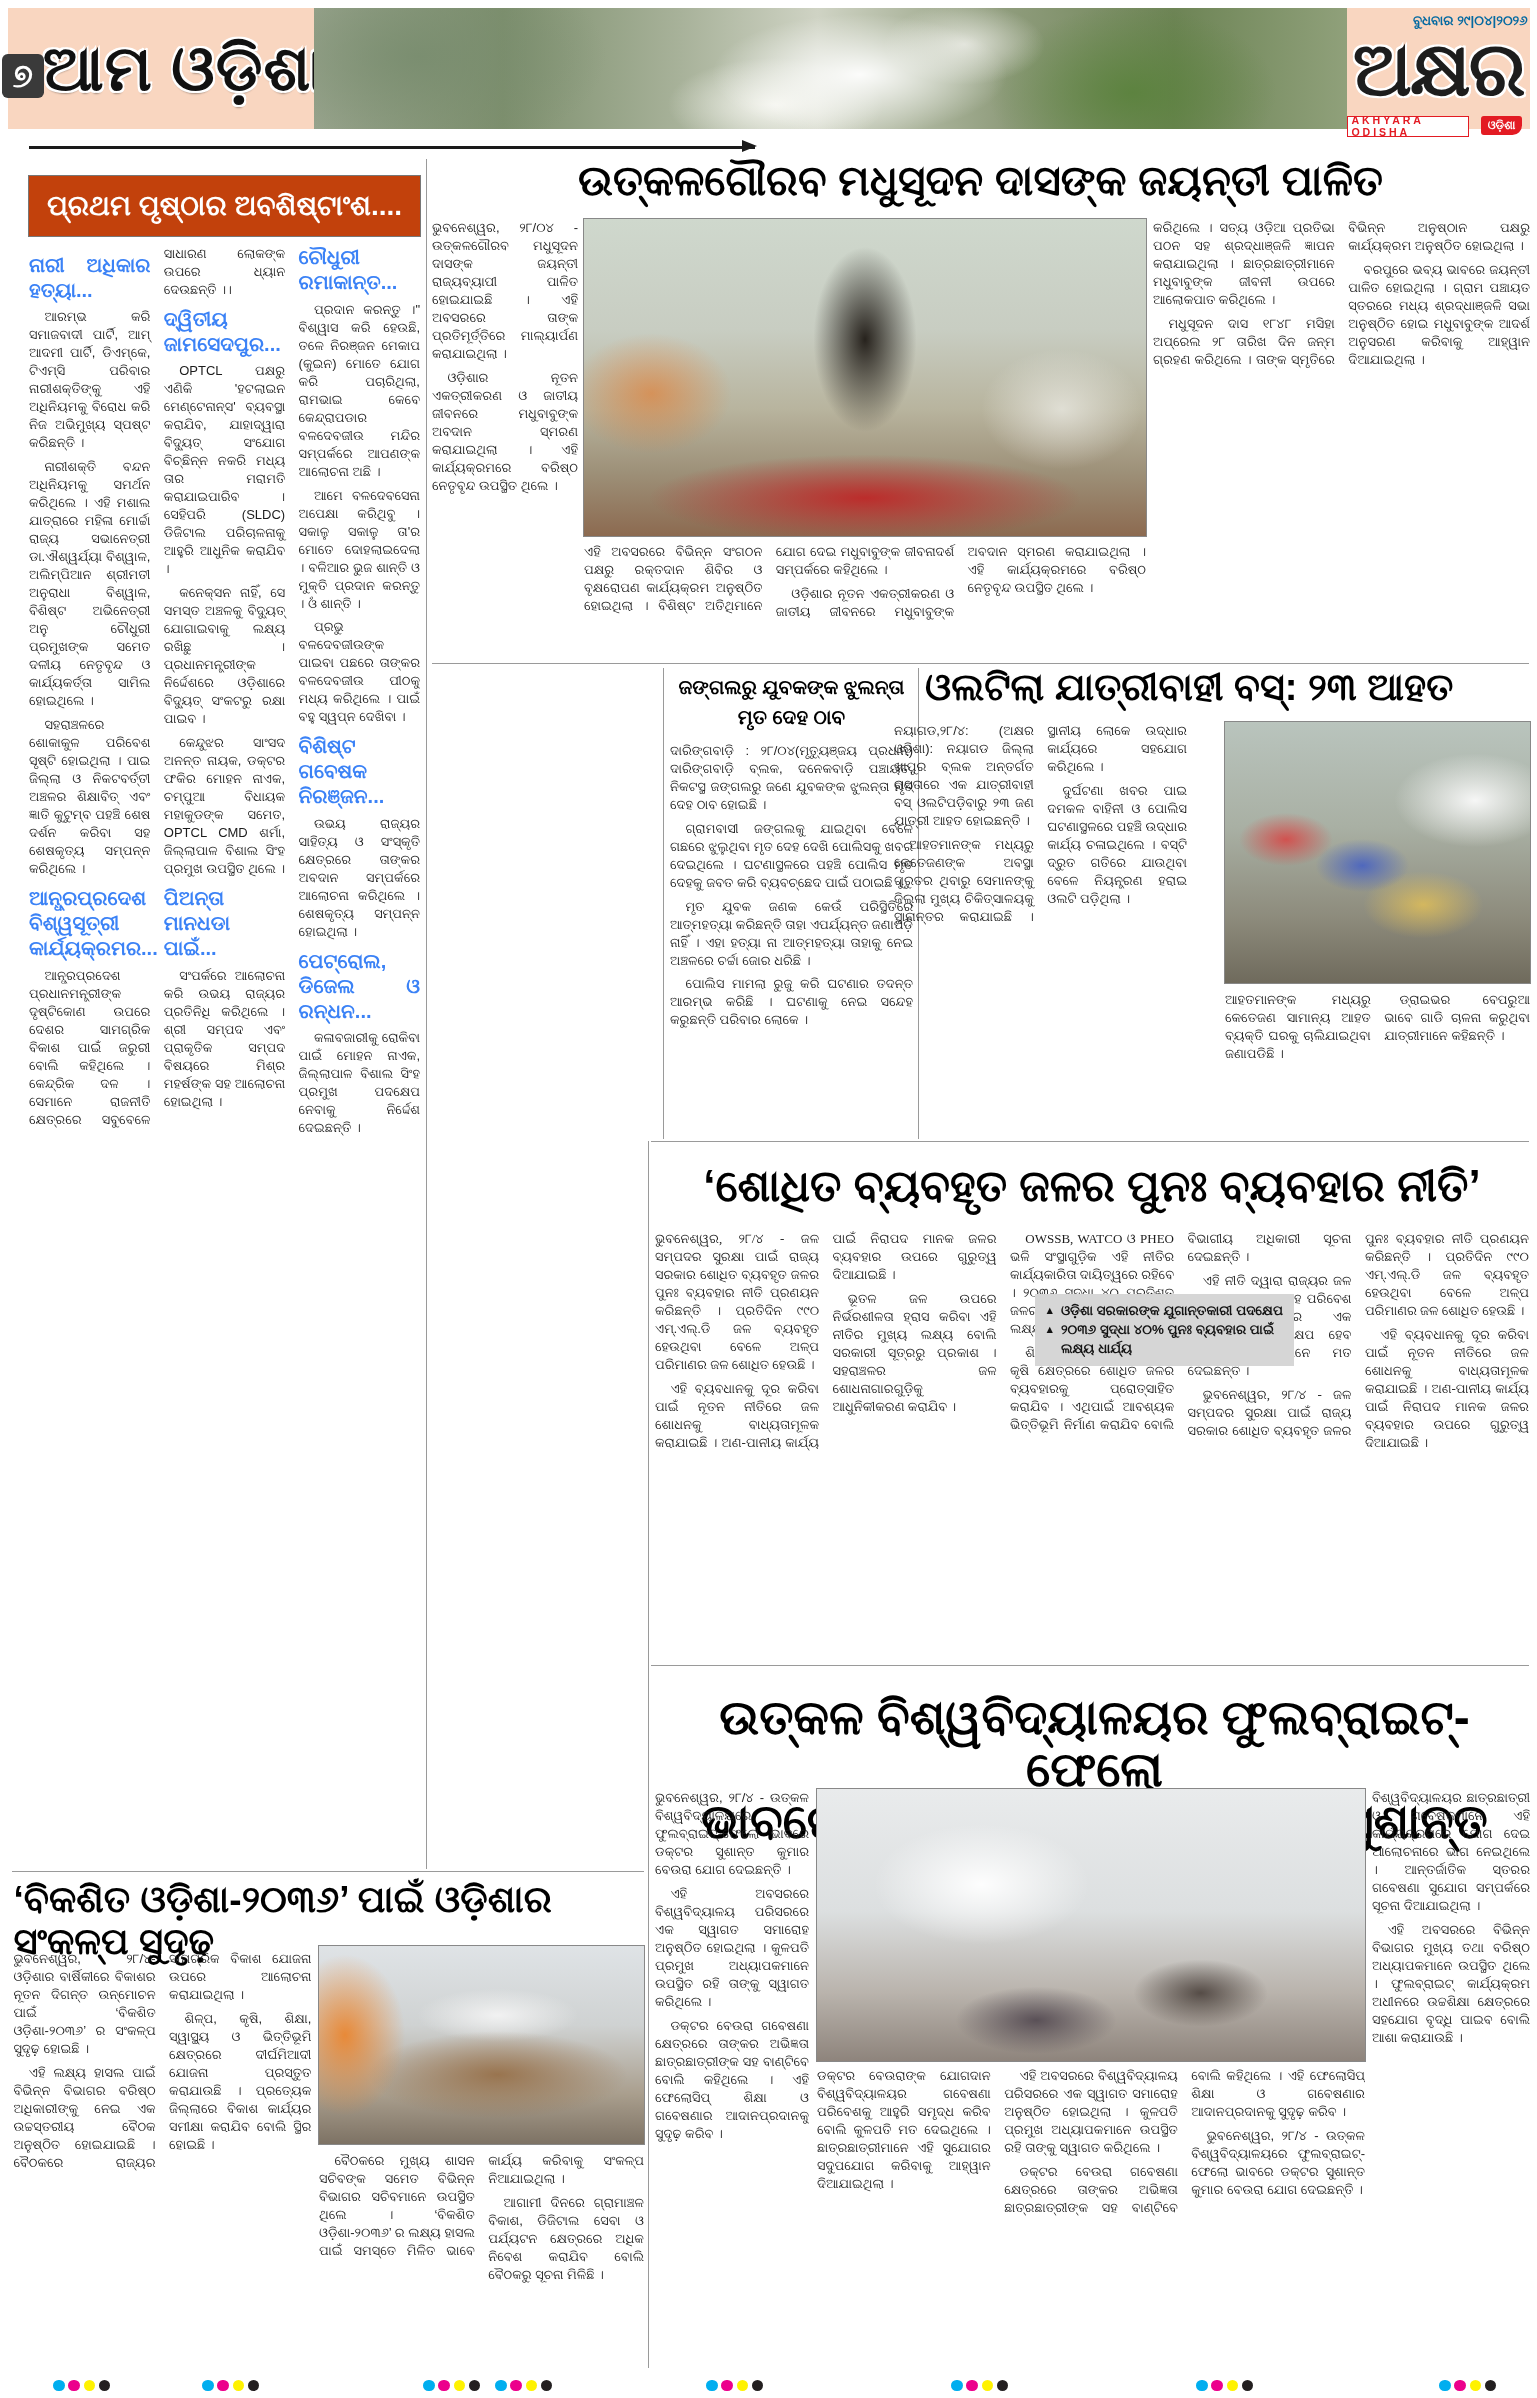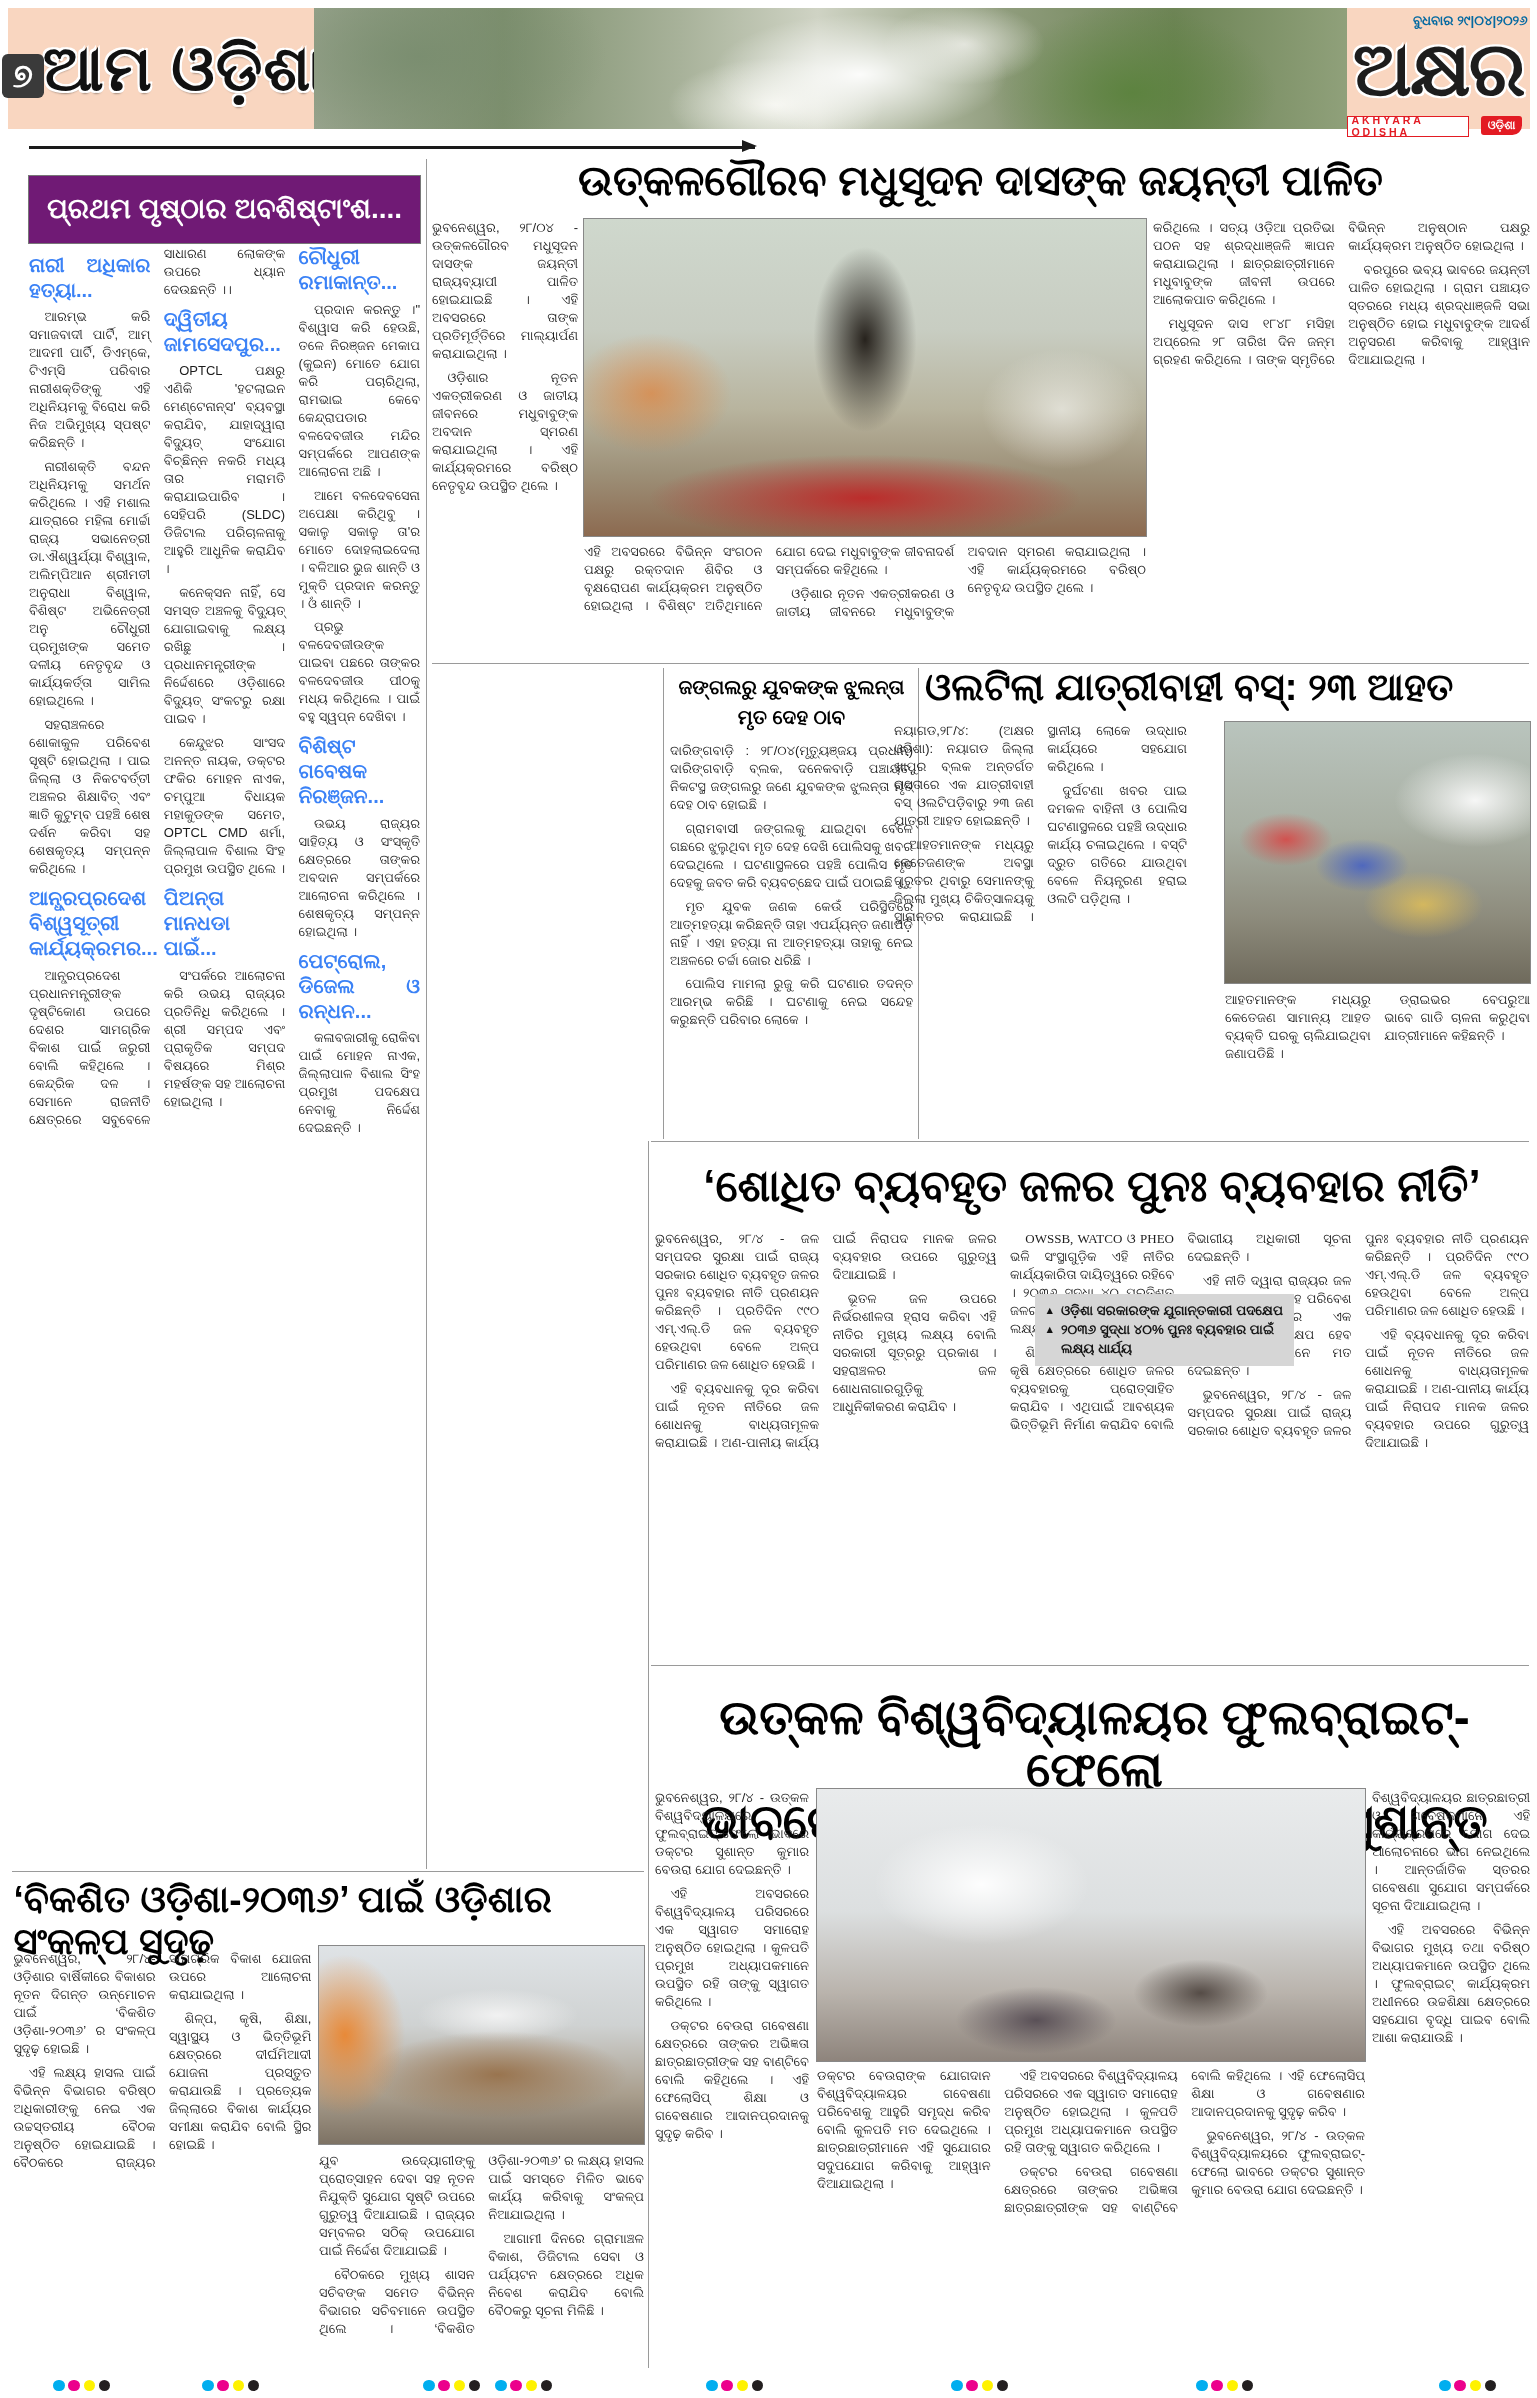--- a/index.html
+++ b/index.html
@@ -38,21 +38,21 @@
   .hrule{position:absolute;height:0;border-top:1px solid #9a9a9a;}
   
   .body-txt{font-size:13px;line-height:18px;text-align:justify;color:#1c1c1c;}
   .body-txt p{margin:0 0 5.8px 0;text-indent:15.4px;}
   .body-txt p.noind{text-indent:0;}
   .cols-3{column-count:3;column-gap:13.4px;}
   .cols-2{column-count:2;column-gap:13.4px;}
   .cols-5{column-count:5;column-gap:13.4px;}
   .clip{overflow:hidden;}
   h3.subhead{font-size:20px;line-height:25px;margin:7.7px 0 5.8px 0;color:#3b82f6;break-after:avoid;}
-  .banner{position:absolute;left:29px;top:176px;width:391px;height:67px;background:#701a75;color:#fff;
+  .banner{position:absolute;left:29px;top:176px;width:391px;height:60px;background:#c2410c;color:#fff;
           display:flex;align-items:center;justify-content:center;font-size:28px;font-weight:bold;
           box-shadow:0 0 0 1px #777;}
   .headline-xl{position:absolute;font-weight:bold;color:#000;text-align:center;letter-spacing:0;}
   
   .photo{position:absolute;box-shadow:0 0 0 1px #888;}
   .photo-madhu{background:
       radial-gradient(ellipse 86px 154px at 50% 38%, rgba(30,25,20,.95), rgba(0,0,0,0) 60%),
       radial-gradient(ellipse 288px 58px at 50% 88%, rgba(190,40,40,.95), rgba(0,0,0,0) 75%),
       radial-gradient(ellipse 115px 86px at 12% 55%, rgba(230,120,40,.6), rgba(0,0,0,0) 70%),
       radial-gradient(ellipse 115px 86px at 85% 60%, rgba(240,240,235,.7), rgba(0,0,0,0) 70%),
@@ -212,21 +212,20 @@
 
   <div class="hrule" style="left:11.5px;top:1871px;width:632px;"></div>
   <div class="headline-xl" style="left:13.4px;top:1879px;width:630px;font-size:37px;text-align:left;">‘ବିକଶିତ ଓଡ଼ିଶା-୨୦୩୬’ ପାଇଁ ଓଡ଼ିଶାର ସଂକଳ୍ପ ସୁଦୃଢ଼</div>
   <div class="body-txt cols-2 clip" style="position:absolute;left:13.4px;top:1950px;width:298px;height:415px;">
       <p class="noind">ଭୁବନେଶ୍ୱର, ୨୮/୪- ଓଡ଼ିଶାର ବାର୍ଷିକୀରେ ବିକାଶର ନୂତନ ଦିଗନ୍ତ ଉନ୍ମୋଚନ ପାଇଁ ‘ବିକଶିତ ଓଡ଼ିଶା-୨୦୩୬’ ର ସଂକଳ୍ପ ସୁଦୃଢ଼ ହୋଇଛି ।</p>
       <p>ଏହି ଲକ୍ଷ୍ୟ ହାସଲ ପାଇଁ ବିଭିନ୍ନ ବିଭାଗର ବରିଷ୍ଠ ଅଧିକାରୀଙ୍କୁ ନେଇ ଏକ ଉଚ୍ଚସ୍ତରୀୟ ବୈଠକ ଅନୁଷ୍ଠିତ ହୋଇଯାଇଛି । ବୈଠକରେ ରାଜ୍ୟର ସାମଗ୍ରିକ ବିକାଶ ଯୋଜନା ଉପରେ ଆଲୋଚନା କରାଯାଇଥିଲା ।</p>
       <p>ଶିଳ୍ପ, କୃଷି, ଶିକ୍ଷା, ସ୍ୱାସ୍ଥ୍ୟ ଓ ଭିତ୍ତିଭୂମି କ୍ଷେତ୍ରରେ ଦୀର୍ଘମିଆଦୀ ଯୋଜନା ପ୍ରସ୍ତୁତ କରାଯାଉଛି । ପ୍ରତ୍ୟେକ ଜିଲ୍ଲାରେ ବିକାଶ କାର୍ଯ୍ୟର ସମୀକ୍ଷା କରାଯିବ ବୋଲି ସ୍ଥିର ହୋଇଛି ।</p>
     </div>
   <div class="photo photo-bika" style="left:319px;top:1946px;width:325px;height:198px;"></div>
   <div class="body-txt cols-2 clip" style="position:absolute;left:319px;top:2152px;width:325px;height:213px;">
-      <p class="noind">ଯୁବ ଉଦ୍ୟୋଗୀଙ୍କୁ ପ୍ରୋତ୍ସାହନ ଦେବା ସହ ନୂତନ ନିଯୁକ୍ତି ସୁଯୋଗ ସୃଷ୍ଟି ଉପରେ ଗୁରୁତ୍ୱ ଦିଆଯାଇଛି । ରାଜ୍ୟର ସମ୍ବଳର ସଠିକ୍ ଉପଯୋଗ ପାଇଁ ନିର୍ଦ୍ଦେଶ ଦିଆଯାଇଛି ।</p>
       <p>ବୈଠକରେ ମୁଖ୍ୟ ଶାସନ ସଚିବଙ୍କ ସମେତ ବିଭିନ୍ନ ବିଭାଗର ସଚିବମାନେ ଉପସ୍ଥିତ ଥିଲେ । ‘ବିକଶିତ ଓଡ଼ିଶା-୨୦୩୬’ ର ଲକ୍ଷ୍ୟ ହାସଲ ପାଇଁ ସମସ୍ତେ ମିଳିତ ଭାବେ କାର୍ଯ୍ୟ କରିବାକୁ ସଂକଳ୍ପ ନିଆଯାଇଥିଲା ।</p>
       <p>ଆଗାମୀ ଦିନରେ ଗ୍ରାମାଞ୍ଚଳ ବିକାଶ, ଡିଜିଟାଲ ସେବା ଓ ପର୍ଯ୍ୟଟନ କ୍ଷେତ୍ରରେ ଅଧିକ ନିବେଶ କରାଯିବ ବୋଲି ବୈଠକରୁ ସୂଚନା ମିଳିଛି ।</p>
     </div>
 
   <div class="dots" style="left:53px;">
       <span class="dot" style="background: rgb(0, 174, 239);"></span>
       <span class="dot" style="background: rgb(236, 0, 140);"></span>
       <span class="dot" style="background: rgb(255, 242, 0);"></span>
       <span class="dot" style="background: rgb(35, 31, 32);"></span>
     </div>

